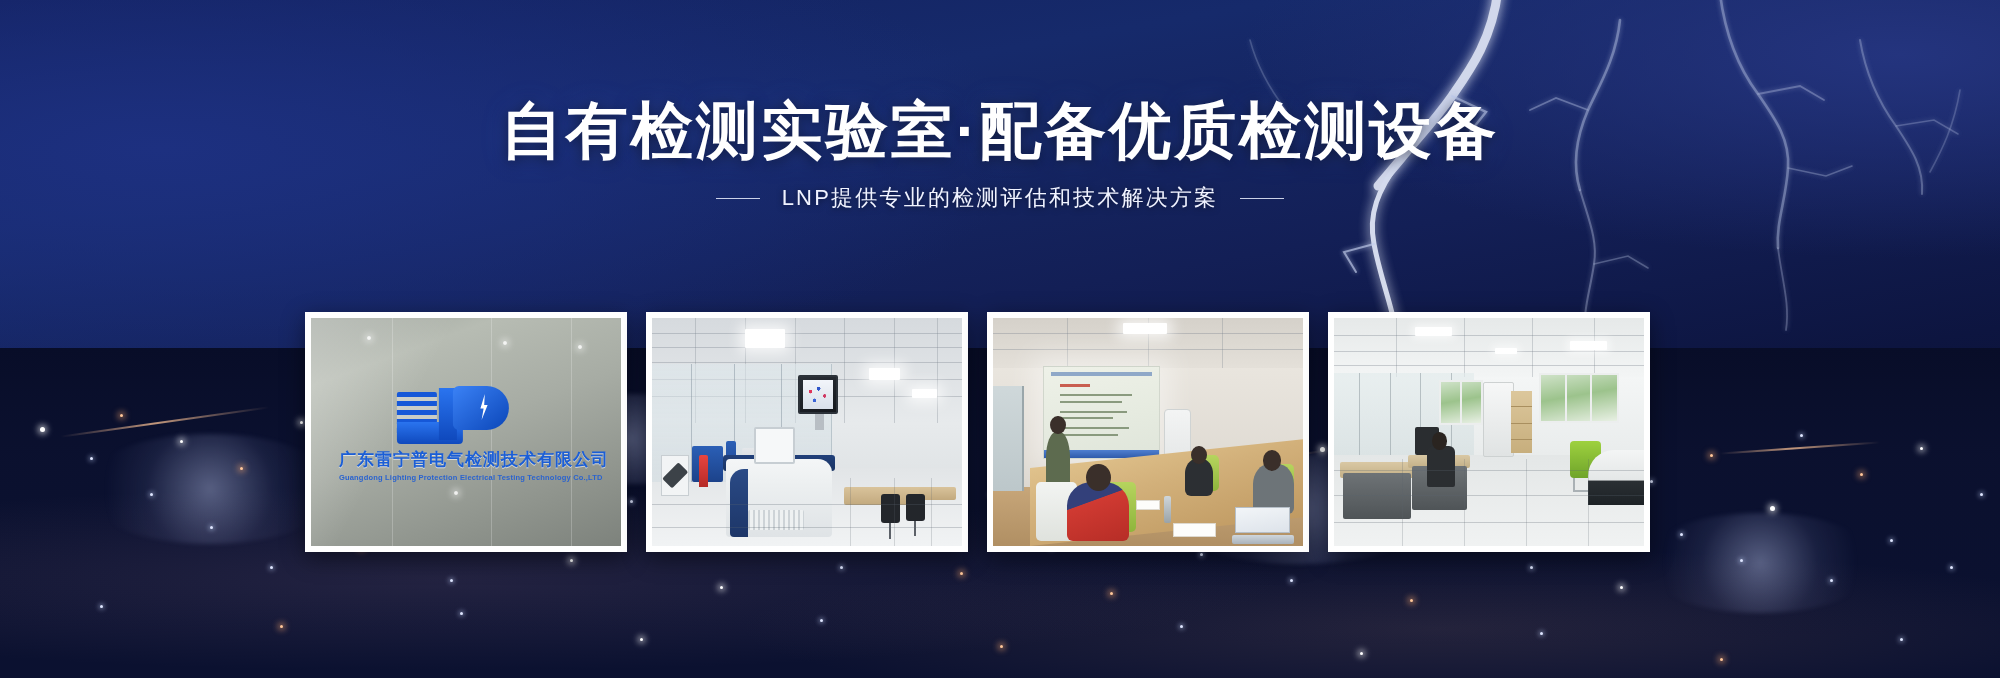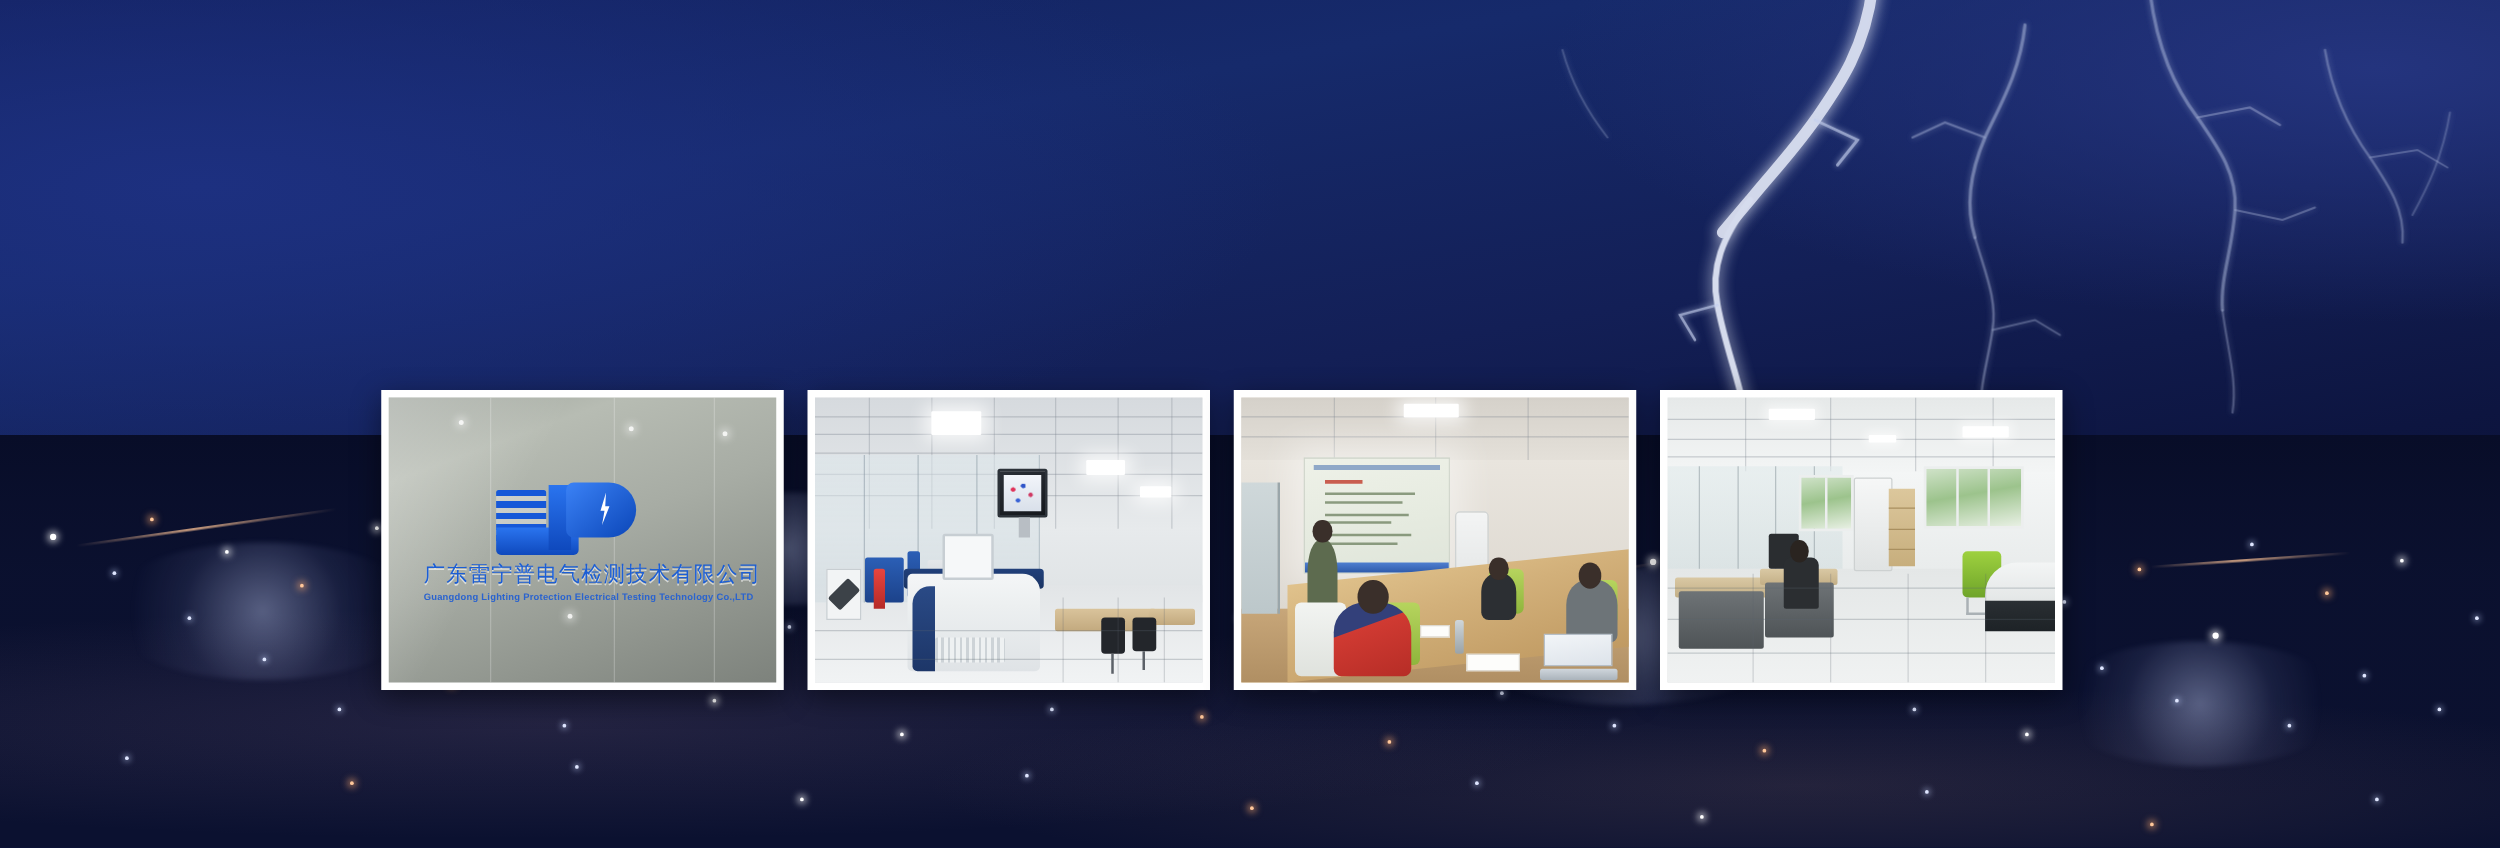--- a/index.html
+++ b/index.html
@@ -162,21 +162,21 @@
   }
   .mark .bolt{
     position:absolute; left:88px; top:12px; width:0;height:0;
   }
   .mark .bolt::before{
     content:""; position:absolute;
     width:10px; height:26px; background:#ffffff;
     clip-path:polygon(58% 0,14% 56%,46% 56%,26% 100%,86% 42%,52% 42%);
   }
   .cn-name{
-    font-size:17px; font-weight:normal; letter-spacing:1px;
+    font-size:17px; font-weight:bold; letter-spacing:1px;
     color:#1b5ed6;
     text-shadow:0 1px 0 rgba(255,255,255,.6);
     white-space:nowrap;
   }
   .en-name{
     margin-top:2px;
     font-size:7.5px; font-weight:bold; letter-spacing:.2px;
     color:#2a63cf;
     white-space:nowrap;
   }
@@ -499,20 +499,28 @@
       <span style="left:41%;top:82%"></span>
       <span class="o" style="left:50%;top:90%"></span>
       <span style="left:59%;top:84%"></span>
       <span class="w" style="left:68%;top:92%"></span>
       <span style="left:77%;top:86%"></span>
       <span class="o" style="left:86%;top:94%"></span>
       <span style="left:95%;top:88%"></span>
     </div>
   </div>
 
+  <div class="headline">
+    <div class="title">自有检测实验室·配备优质检测设备</div>
+    <div class="sub-row">
+      <span class="sub-rule"></span>
+      <span class="subtitle">LNP提供专业的检测评估和技术解决方案</span>
+      <span class="sub-rule"></span>
+    </div>
+  </div>
 
   <div class="strip">
 
     <div class="frame">
       <div class="photo p1">
         <span class="seam s1"></span>
           <span class="seam s2"></span>
           <span class="seam s3"></span>
         <span class="spark" style="left:18%;top:8%"></span>
         <span class="spark" style="left:62%;top:10%"></span>

